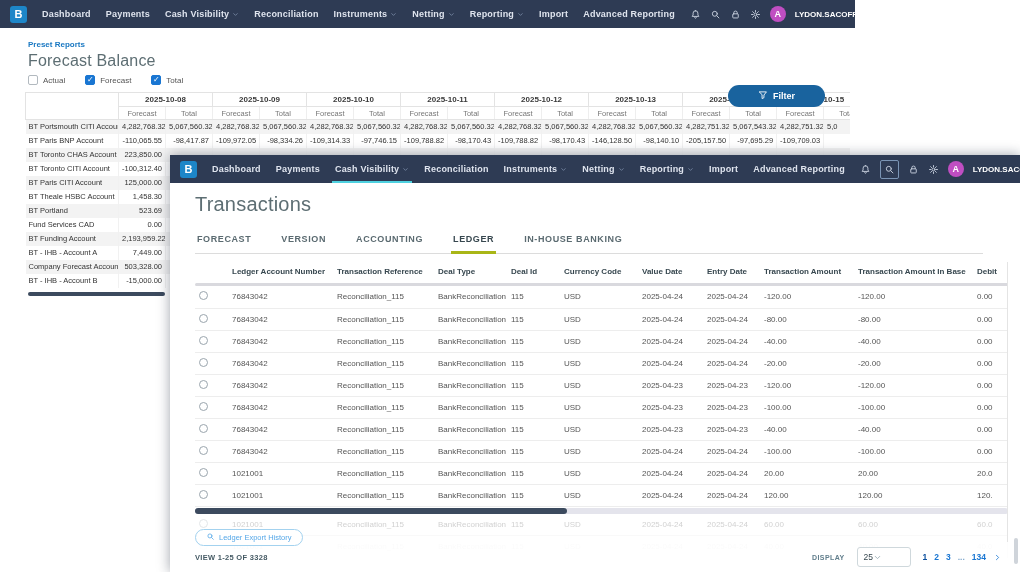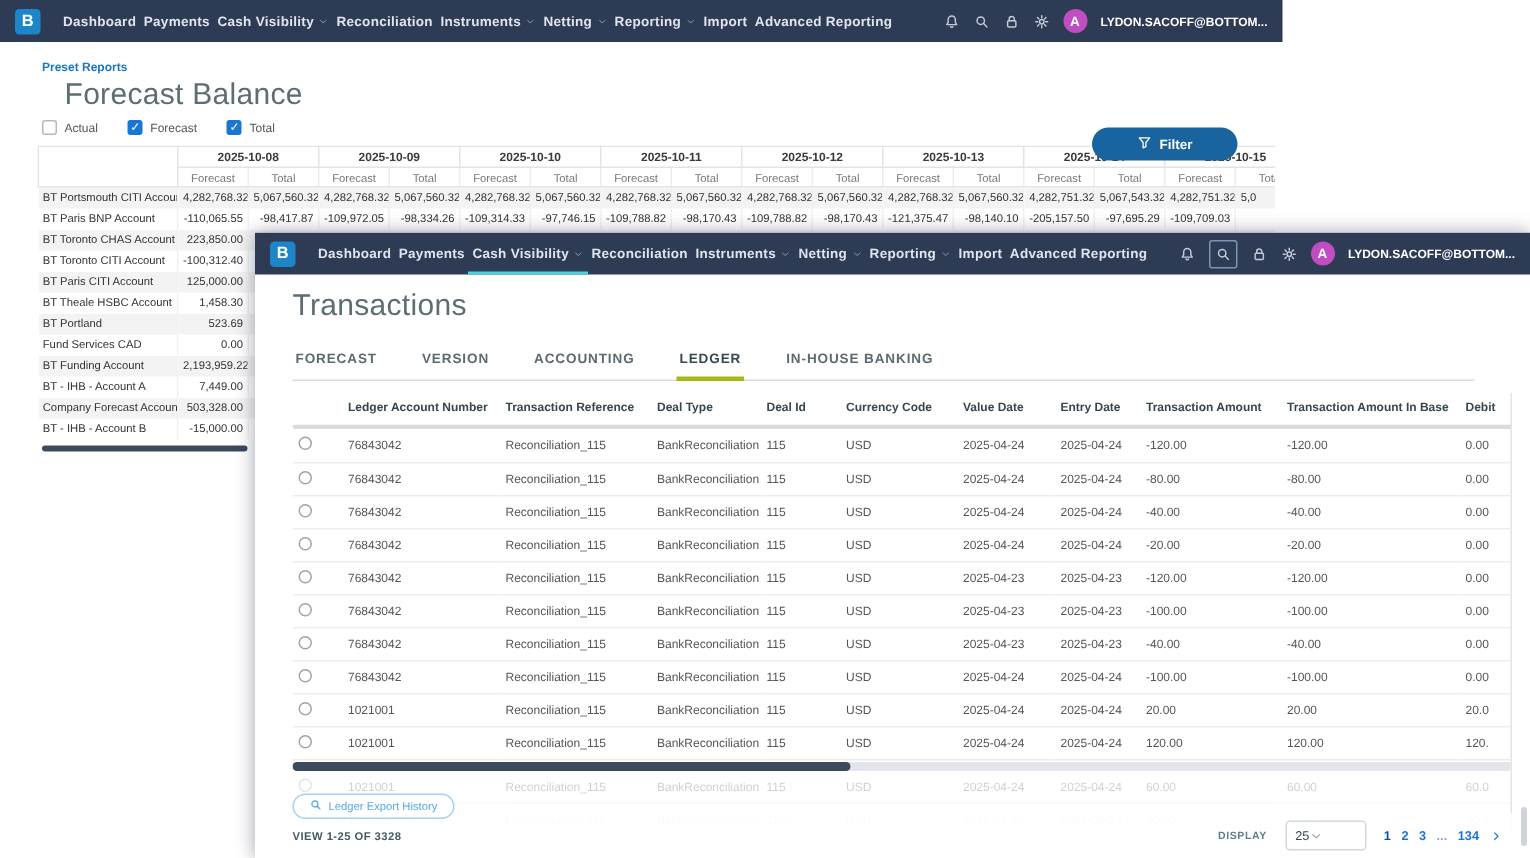--- a/index.html
+++ b/index.html
@@ -5,38 +5,38 @@
   * { margin:0; padding:0; box-sizing:border-box; }
   html,body { width:1020px; height:572px; background:#fff; overflow:hidden;
     font-family:"Liberation Sans", sans-serif; }
   body { position:relative; }
 
   
   .navbar { height:28px; background:#2e3b54; display:flex; align-items:center;
     padding:0 10px; gap:15px; color:#dfe4ee; }
   .nav-logo { flex:0 0 auto; width:17px; height:17px; border-radius:3px; background:#1d86c8;
     color:#fff; font-weight:bold; font-size:11px; display:flex; align-items:center; justify-content:center; }
-  .nav-items { display:flex; align-items:center; gap:5px; height:28px; }
+  .nav-items { display:flex; align-items:center; gap:15px; height:28px; }
   .nav-item { font-size:9px; font-weight:bold; letter-spacing:.2px; display:flex;
     align-items:center; gap:3px; height:28px; position:relative; cursor:pointer; white-space:nowrap; }
   .nav-item .caret { color:#93a5c2; display:flex; }
   .nav-item.active::after { content:''; position:absolute; bottom:0; left:-3px; right:-3px;
     height:2px; background:#4fd1e0; }
   .nav-right { margin-left:auto; display:flex; align-items:center; gap:9px; }
   .nav-icon { color:#c3cbda; display:flex; align-items:center; cursor:pointer; }
   .nav-icon.icon-box { border:1px solid #7b95b5; border-radius:2px; padding:3px; }
   .avatar { width:16px; height:16px; border-radius:50%; background:#c04ec2; color:#fff;
     font-size:9px; font-weight:bold; display:flex; align-items:center; justify-content:center; }
   .nav-user { font-size:8px; font-weight:bold; color:#fff; white-space:nowrap; }
 
   
   #bg-window { position:absolute; left:0; top:0; width:855px; z-index:1; background:#fff; }
   .bg-content { position:relative; padding:12px 0 0 25px; }
   .breadcrumb { margin-left:3px; color:#1a78c2; font-size:8px; font-weight:bold; cursor:pointer; }
-  .page-title { margin:3px 0 5px 18px; font-size:20px; color:#5d6e73; font-weight:normal; letter-spacing:.2px; }
+  .page-title { margin:3px 0 5px 3px; font-size:16px; color:#5d6e73; font-weight:normal; letter-spacing:.2px; }
   .filter-chips { display:flex; gap:20px; font-size:8px; color:#555; align-items:center;
     margin:0 0 7px 3px; }
   .chip { display:flex; align-items:center; cursor:pointer; }
   .cb { width:10px; height:10px; border:1px solid #b2b9bf; border-radius:2px; background:#fff;
     display:inline-flex; align-items:center; justify-content:center; margin-right:5px;
     font-size:8px; line-height:1; }
   .cb.checked { background:#1976d2; border-color:#1976d2; color:#fff; }
   .filter-btn { position:absolute; top:57px; right:30px; height:22px; padding:0 30px;
     background:#19639e; border:none; border-radius:12px; color:#fff; font-size:9px; font-weight:bold;
     display:flex; align-items:center; gap:5px; cursor:pointer; font-family:inherit; }
@@ -290,21 +290,21 @@
               <td>-110,065.55</td>
               <td>-98,417.87</td>
               <td>-109,972.05</td>
               <td>-98,334.26</td>
               <td>-109,314.33</td>
               <td>-97,746.15</td>
               <td>-109,788.82</td>
               <td>-98,170.43</td>
               <td>-109,788.82</td>
               <td>-98,170.43</td>
-              <td>-121,375.47</td>
+              <td>-146,128.50</td>
               <td>-98,140.10</td>
               <td>-205,157.50</td>
               <td>-97,695.29</td>
               <td>-109,709.03</td>
               <td></td>
             </tr>
             <tr>
               <td class="acct">BT Toronto CHAS Account</td>
               <td>223,850.00</td>
               <td></td>

